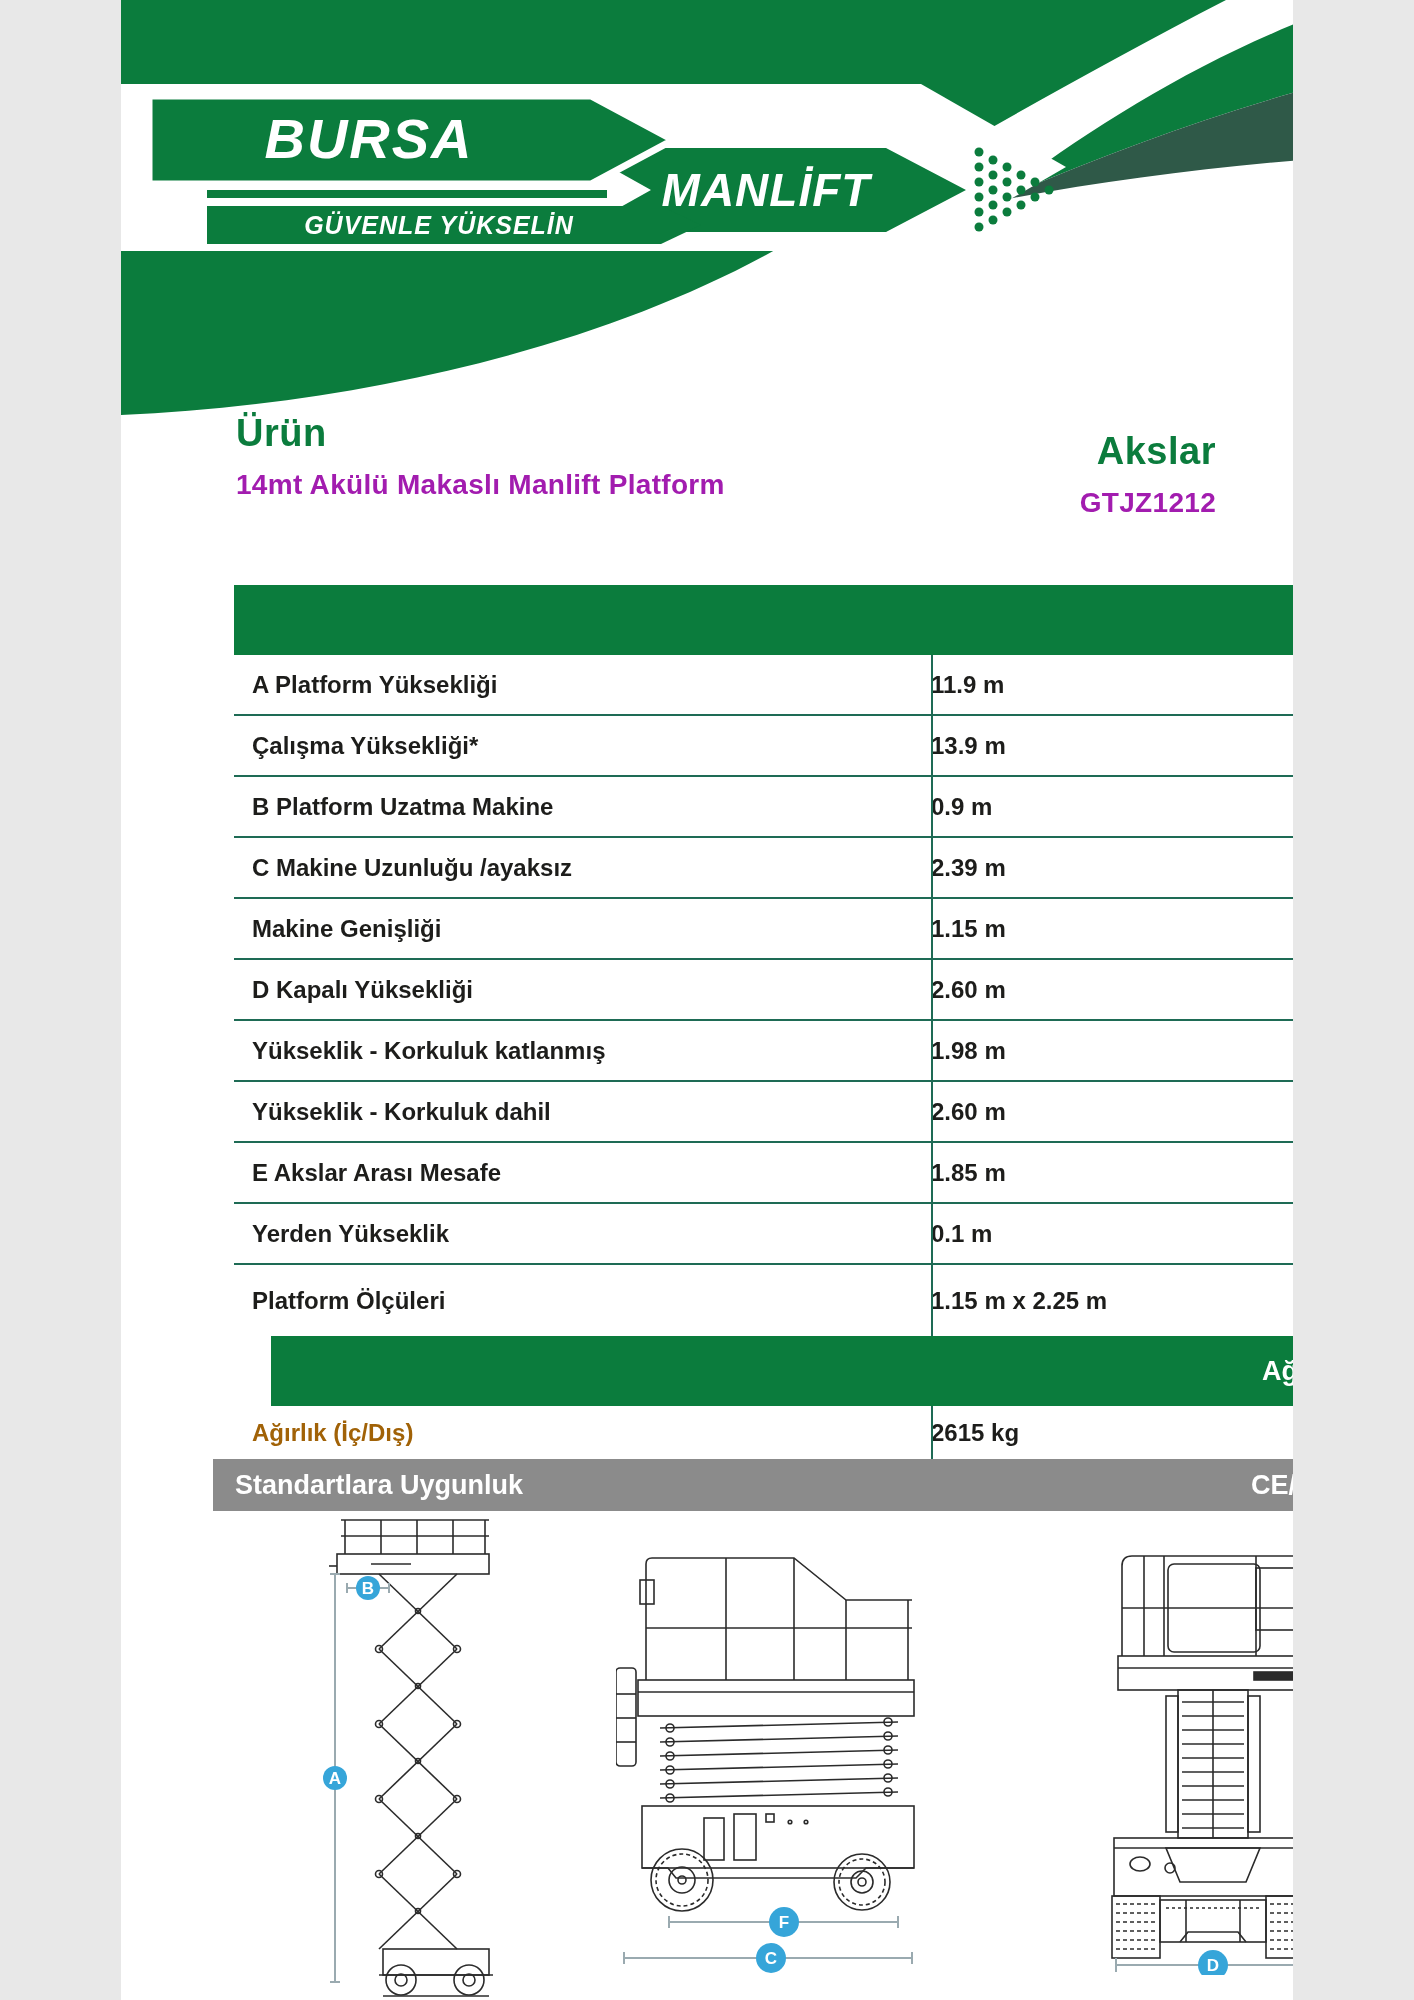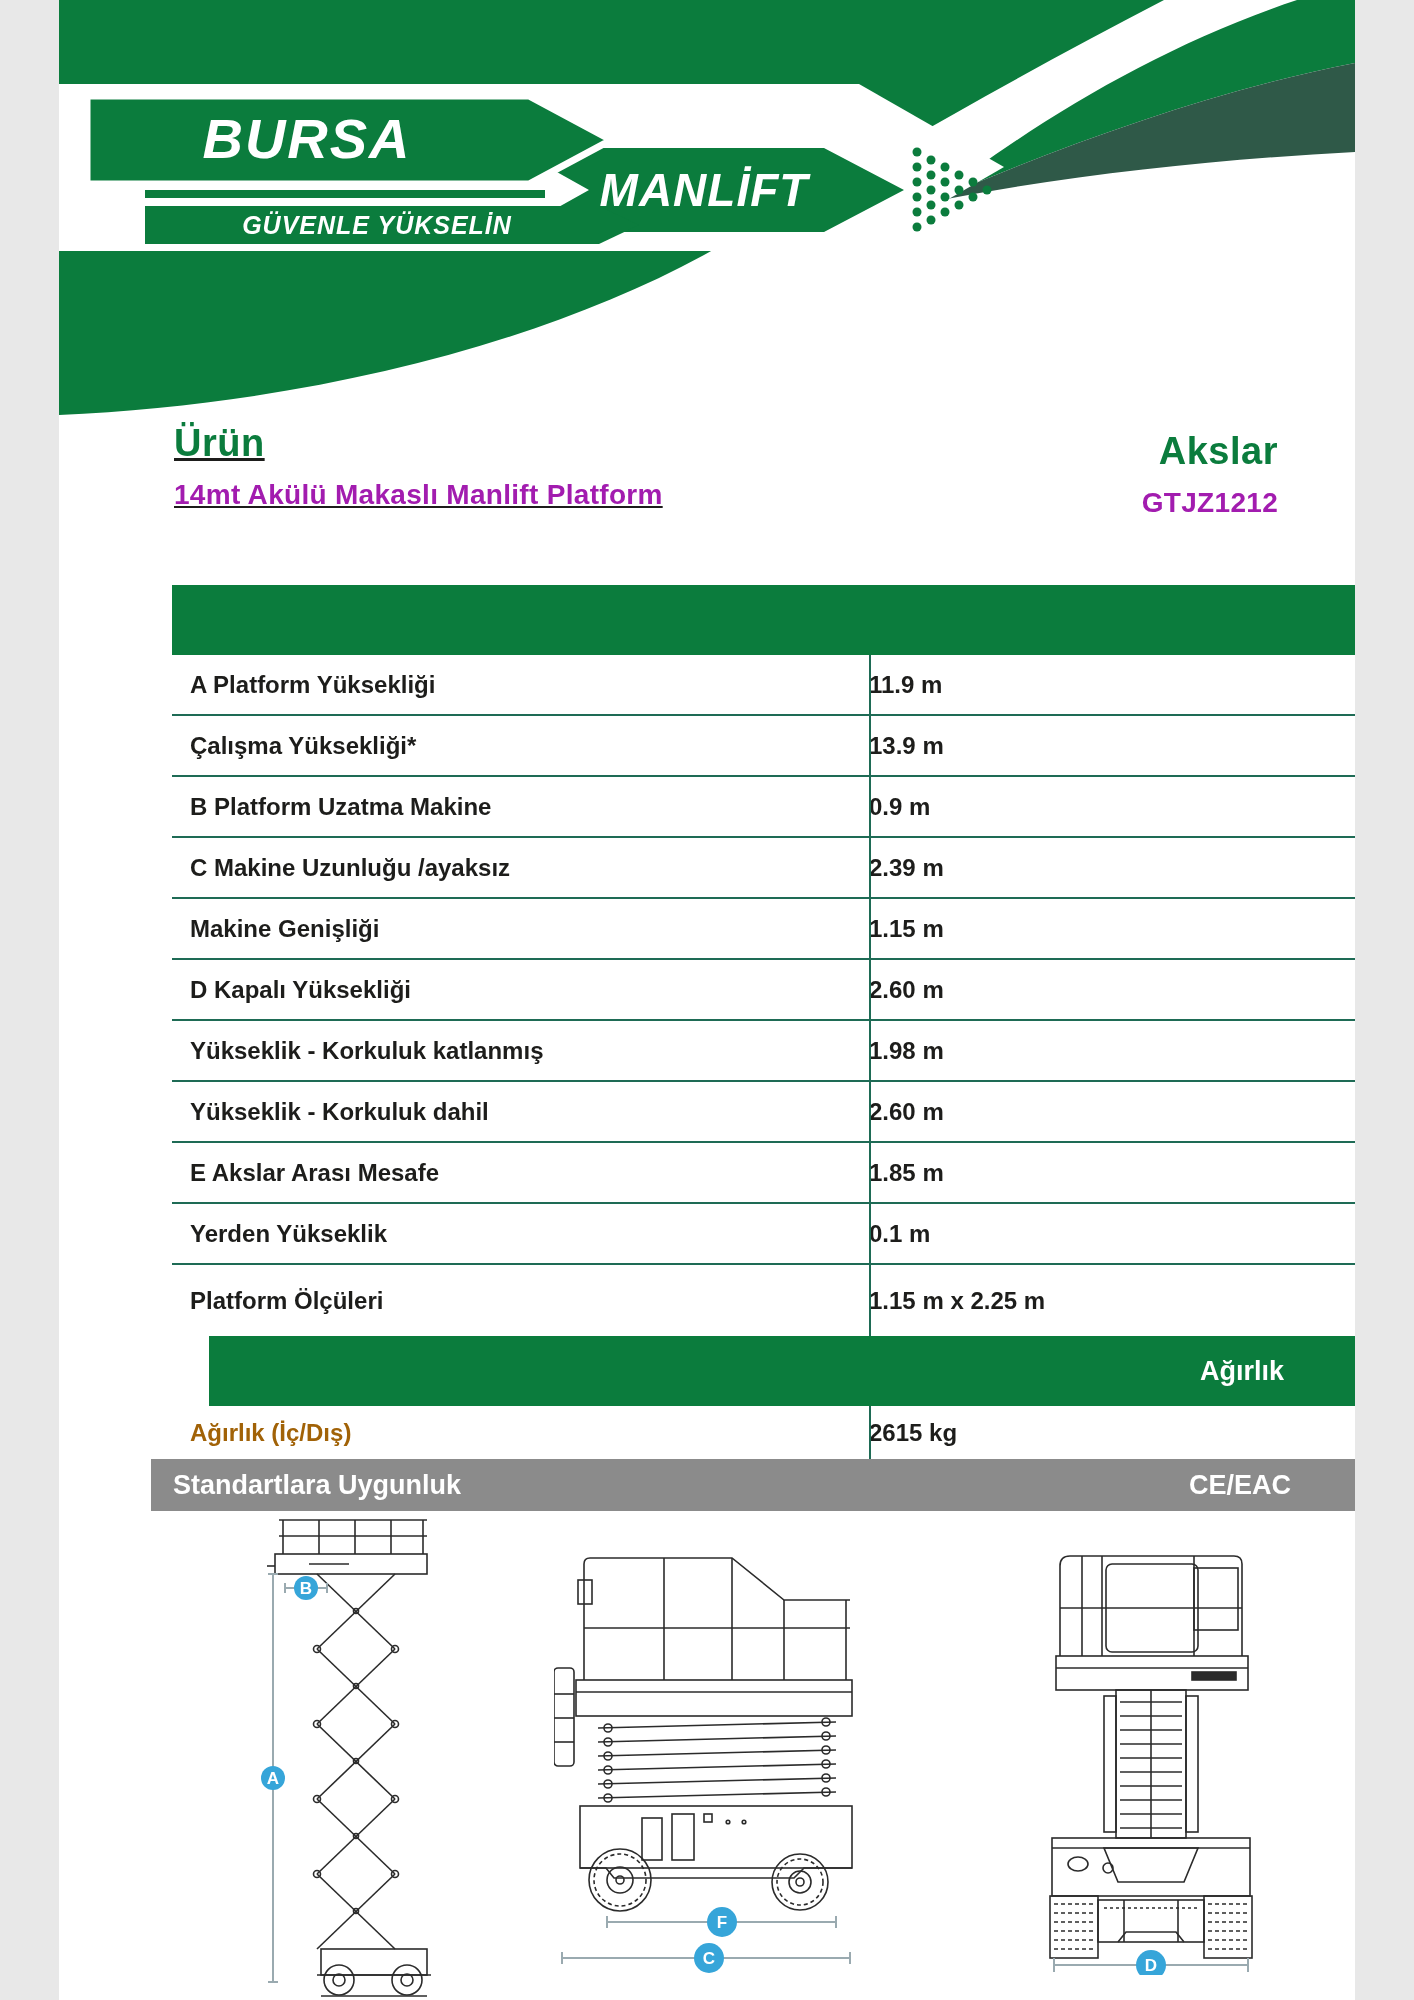--- a/index.html
+++ b/index.html
@@ -1,23 +1,23 @@
 <!DOCTYPE html>
 <html><head>
 <meta charset="utf-8">
 <style>
   html,body{margin:0;padding:0;background:#e8e8e8;}
   .page{
-    position:relative;width:1296px;height:2000px;background:#ffffff;
+    position:relative;width:1172px;height:2000px;background:#ffffff;
     overflow:hidden;font-family:"Liberation Sans",sans-serif;color:#1d1d1b;
     margin:0 auto;
   }
   .hdr-svg{position:absolute;top:0;left:0;}
   
-  .prod-block{position:absolute;top:422px;left:115px;text-decoration:underline;}
+  .prod-block{position:absolute;top:412px;left:115px;}
   .model-block{position:absolute;top:430px;right:77px;text-align:right;}
   .h-green{font-size:38px;font-weight:700;color:#0b7c3d;letter-spacing:.5px;}
   .h-sub{font-size:28px;font-weight:700;color:#a21caf;margin-top:14px;letter-spacing:.3px;}
   
   .spec{position:absolute;top:585px;left:113px;width:1224px;}
   .bar-green{height:70px;background:#0b7c3d;}
   .rows{position:relative;}
   .srow{display:flex;align-items:center;height:61px;box-sizing:border-box;border-bottom:2px solid #1e6b55;}
   .srow:last-child{height:71px;border-bottom:none;}
   .c-label{flex:0 0 697px;padding-left:18px;font-size:24px;font-weight:600;box-sizing:border-box;}

